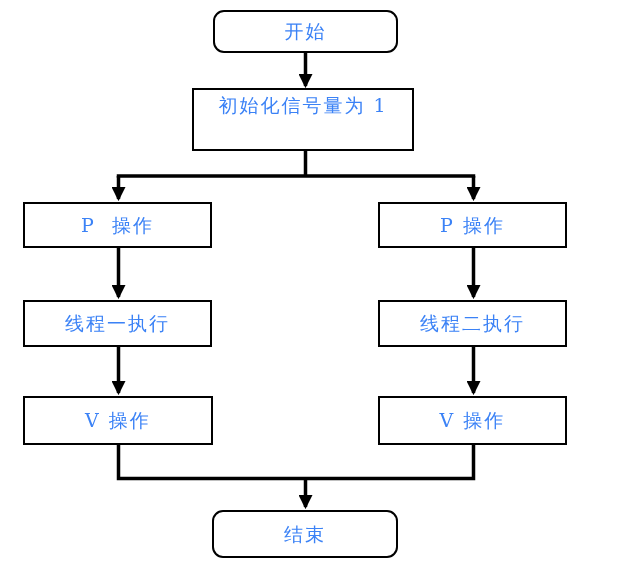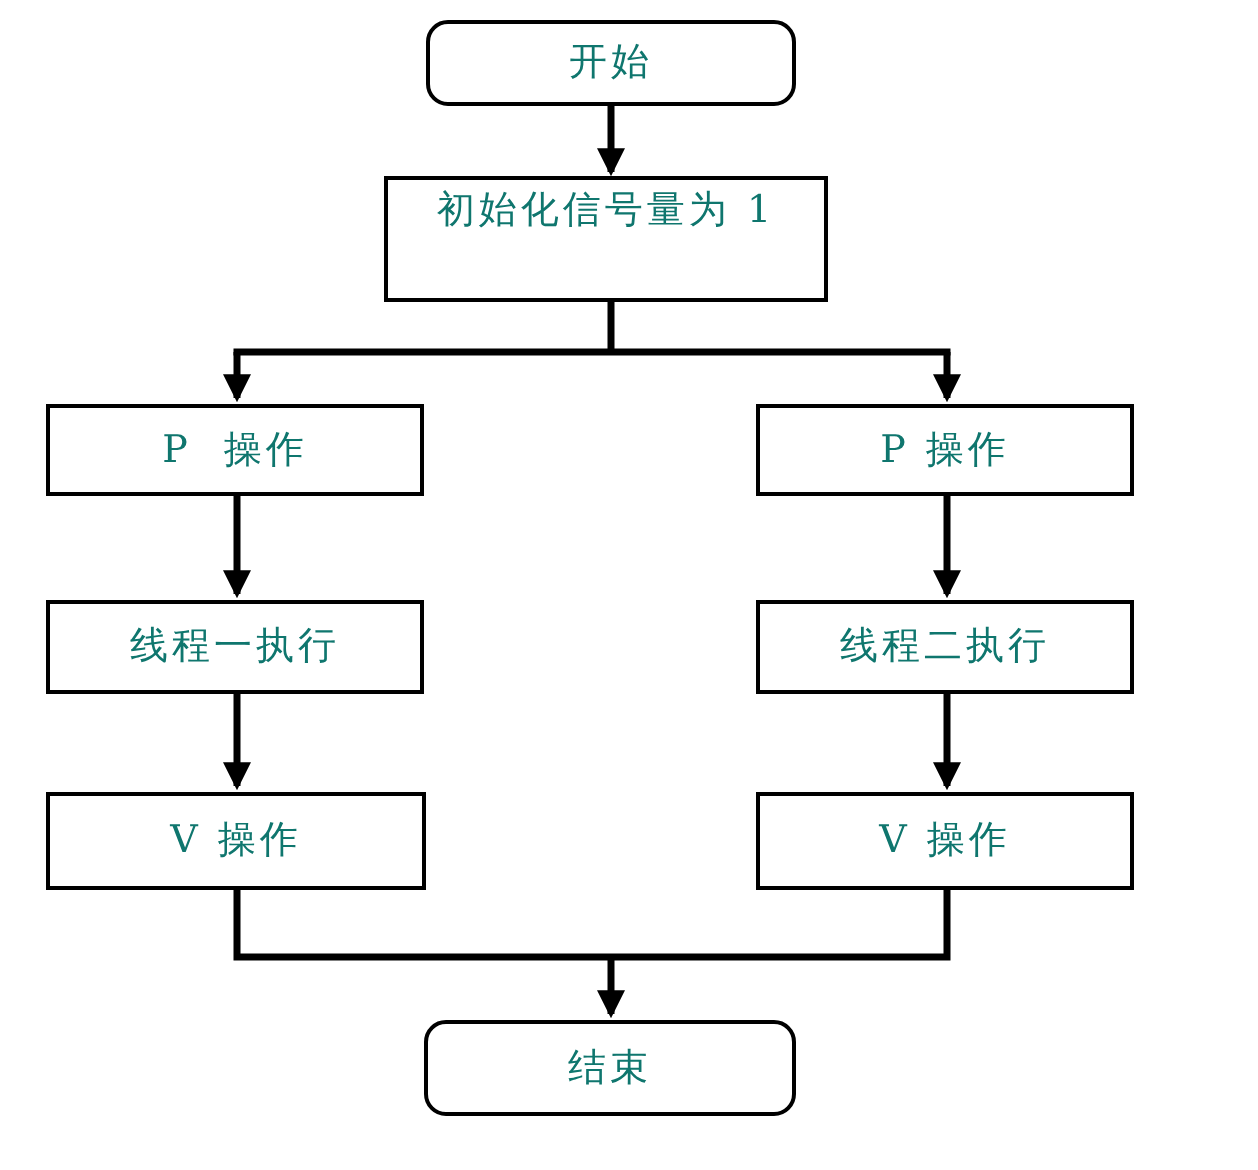--- a/index.html
+++ b/index.html
@@ -6,21 +6,21 @@
     margin: 0;
     padding: 0;
     background: #ffffff;
   }
   #canvas {
     position: relative;
     width: 629px;
     height: 585px;
     background: #ffffff;
     font-family: "DejaVu Serif", "Liberation Serif", serif;
-    color: #0f766e;
+    color: #3b82f6;
     overflow: hidden;
   }
   #connectors {
     position: absolute;
     left: 0;
     top: 0;
     width: 629px;
     height: 585px;
   }
   .node {

